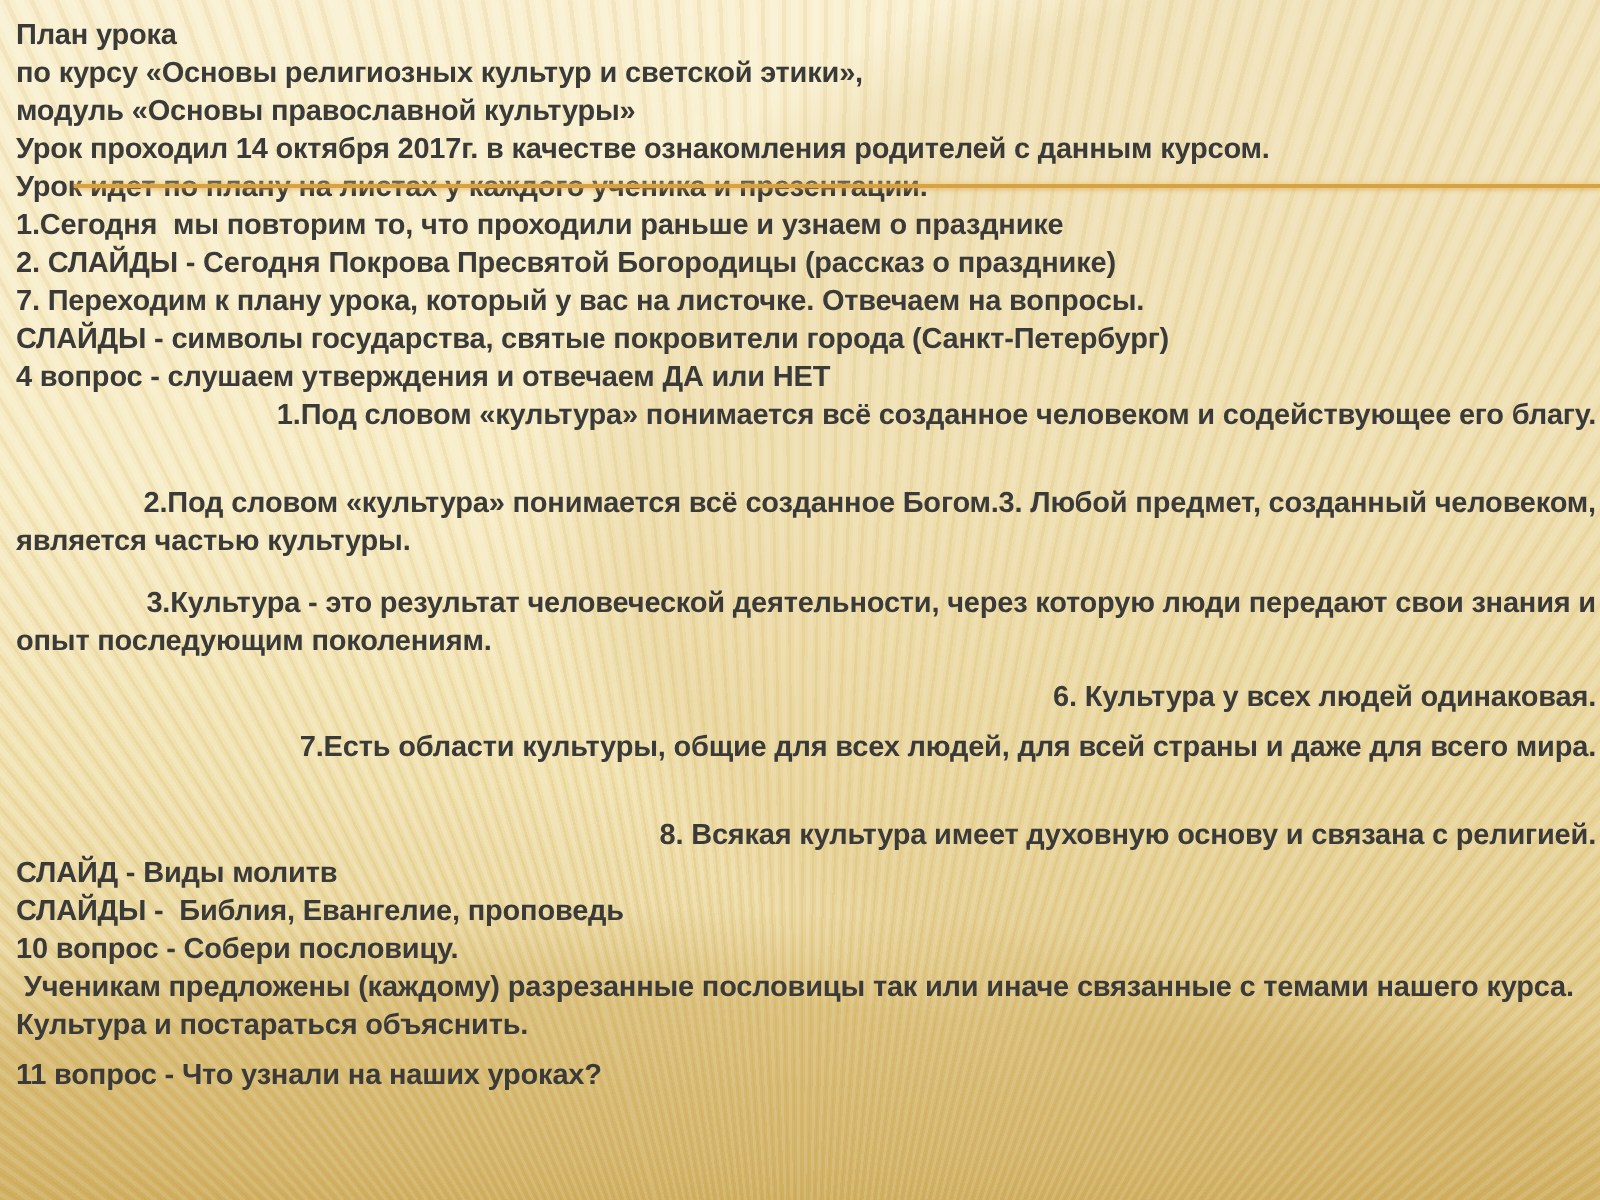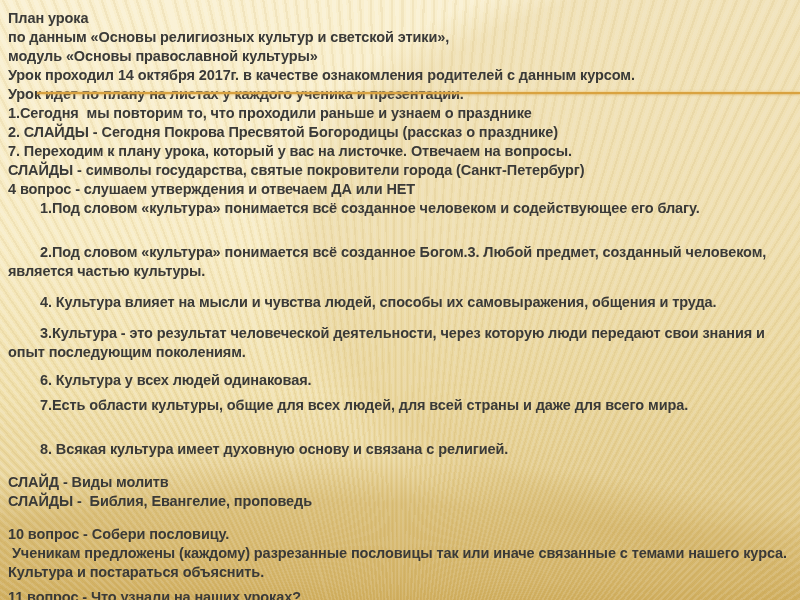--- a/index.html
+++ b/index.html
@@ -26,54 +26,53 @@
     position:absolute;
     left:0;top:0;right:0;
     padding:9px 2px 0 8px;
     font-size:14.5px;
     line-height:19px;
     letter-spacing:-0.1px;
     z-index:1;
     font-weight:bold;
   }
   .ln{white-space:pre;}
-  .ind{padding-left:32px;}
+  .ind{padding-left:32px;text-align:right;}
   .g9{margin-top:9px}
   .g10{margin-top:25px}
   .g12{margin-top:12px}
   .g13{margin-top:6px}
-  .g14{margin-top:14px}
+  .g14{}
   .rule{
     position:absolute;
     left:37px;right:0;top:92px;
     height:2px;
     background:#d9a240;
     box-shadow:0 1px 2px rgba(217,162,64,0.55), 0 -1px 2px rgba(240,205,130,0.6);
     z-index:2;
   }
 </style>
 </head>
 <body>
 
 <div class="slide">
   <div class="textblock">
     <div class="ln">План урока</div>
-    <div class="ln">по данным «Основы религиозных культур и светской этики»,</div>
+    <div class="ln">по курсу «Основы религиозных культур и светской этики»,</div>
     <div class="ln">модуль «Основы православной культуры»</div>
     <div class="ln">Урок проходил 14 октября 2017г. в качестве ознакомления родителей с данным курсом.</div>
     <div class="ln">Урок идет по плану на листах у каждого ученика и презентации.</div>
     <div class="ln">1.Сегодня  мы повторим то, что проходили раньше и узнаем о празднике</div>
     <div class="ln">2. СЛАЙДЫ - Сегодня Покрова Пресвятой Богородицы (рассказ о празднике)</div>
     <div class="ln">7. Переходим к плану урока, который у вас на листочке. Отвечаем на вопросы.</div>
     <div class="ln">СЛАЙДЫ - символы государства, святые покровители города (Санкт-Петербург)</div>
     <div class="ln">4 вопрос - слушаем утверждения и отвечаем ДА или НЕТ</div>
     <div class="ln ind">1.Под словом «культура» понимается всё созданное человеком и содействующее его благу.</div>
     <div class="ln ind g10">2.Под словом «культура» понимается всё созданное Богом.3. Любой предмет, созданный человеком,</div>
     <div class="ln">является частью культуры.</div>
-    <div class="ln ind g12">4. Культура влияет на мысли и чувства людей, способы их самовыражения, общения и труда.</div>
     <div class="ln ind g12">3.Культура - это результат человеческой деятельности, через которую люди передают свои знания и</div>
     <div class="ln">опыт последующим поколениям.</div>
     <div class="ln ind g9">6. Культура у всех людей одинаковая.</div>
     <div class="ln ind g13">7.Есть области культуры, общие для всех людей, для всей страны и даже для всего мира.</div>
     <div class="ln ind g10">8. Всякая культура имеет духовную основу и связана с религией.</div>
     <div class="ln g14">СЛАЙД - Виды молитв</div>
     <div class="ln">СЛАЙДЫ -  Библия, Евангелие, проповедь</div>
     <div class="ln g14">10 вопрос - Собери пословицу.</div>
     <div class="ln"> Ученикам предложены (каждому) разрезанные пословицы так или иначе связанные с темами нашего курса.</div>
     <div class="ln">Культура и постараться объяснить.</div>

